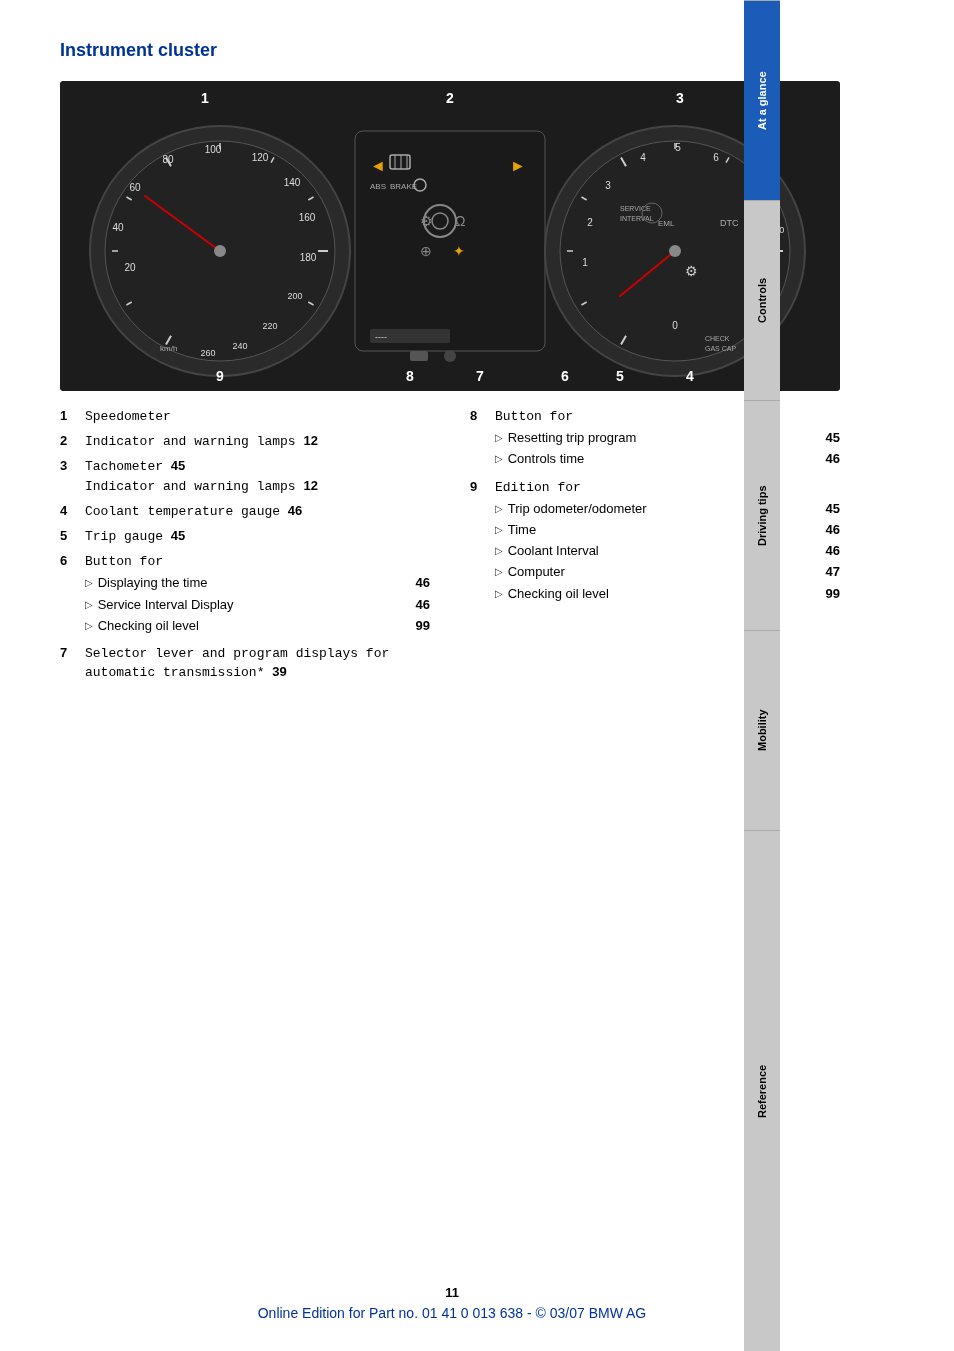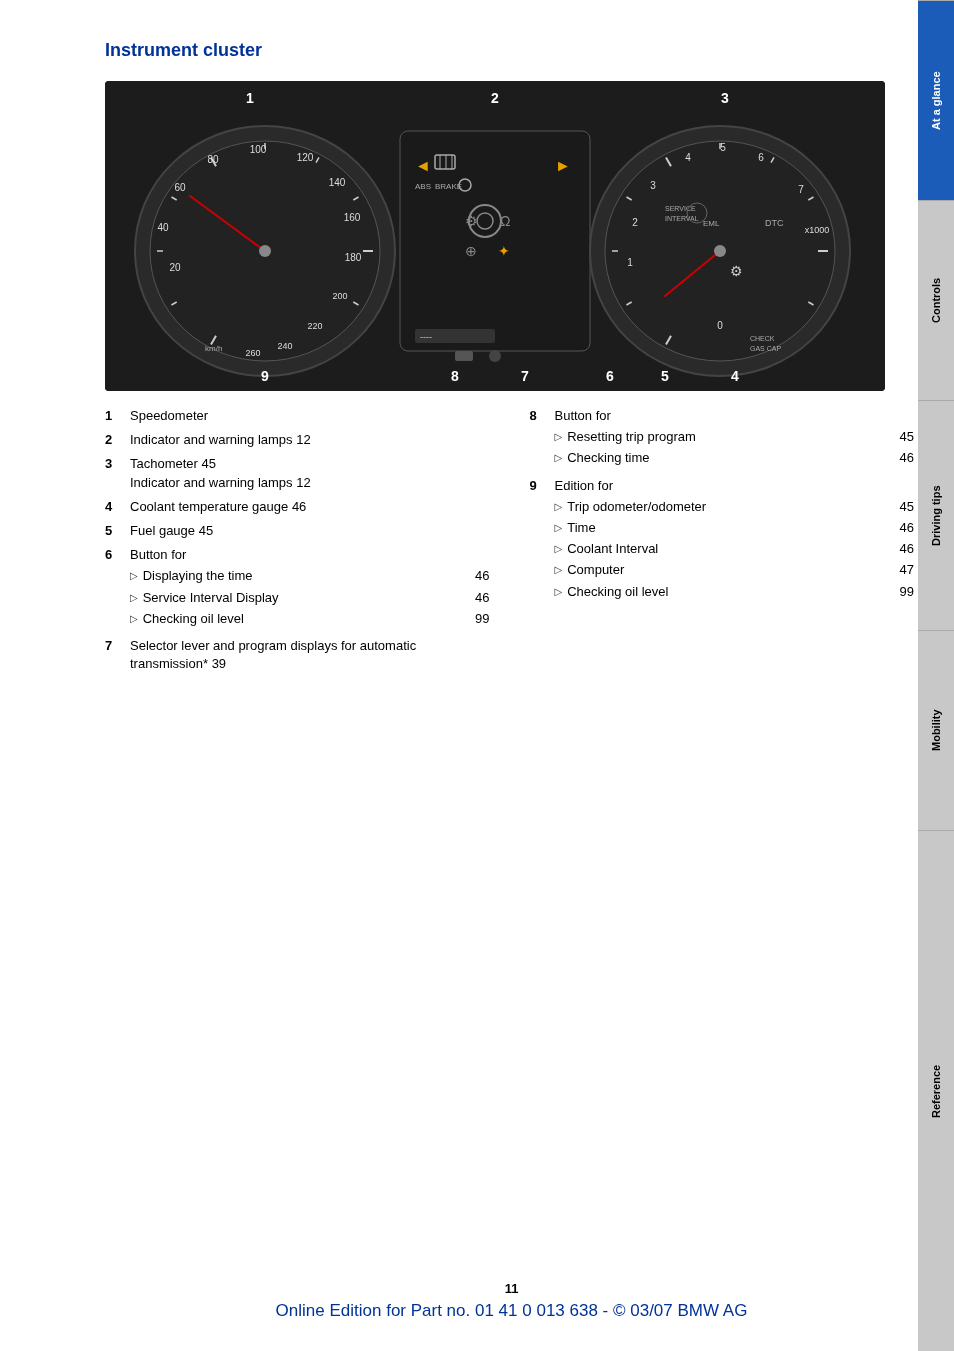--- a/index.html
+++ b/index.html
@@ -7,25 +7,24 @@
       font-family: Arial, Helvetica, sans-serif;
       font-size: 13px;
       background: #fff;
       color: #000;
       width: 954px;
       min-height: 1351px;
       position: relative;
     }
 
     .page-wrapper {
-      width: 954px;
+      width: 780px;
       min-height: 1351px;
       position: relative;
       display: flex;
-      padding-left: 45px;
     }
 
     
     .main-content {
       width: 918px;
       padding: 40px 40px 40px 60px;
       position: relative;
     }
 
     
@@ -63,25 +62,26 @@
       min-width: 20px;
       margin-right: 5px;
     }
 
     .item-content {
       flex: 1;
     }
 
     .item-label {
       font-weight: normal;
+      font-family: Liberation Mono, monospace;
     }
 
     .item-link {
       color: #000;
-      font-weight: normal;
+      font-weight: bold;
       text-decoration: none;
     }
 
     .sub-items {
       margin-top: 3px;
       margin-left: 0px;
     }
 
     .sub-item {
       display: flex;
@@ -115,21 +115,21 @@
 
     .page-number {
       font-size: 13px;
       font-weight: bold;
       color: #000;
       margin-bottom: 5px;
     }
 
     .footer-text {
       color: #003399;
-      font-size: 17px;
+      font-size: 14px;
       text-align: center;
     }
 
     
     .tabs-column {
       position: absolute;
       right: 0;
       top: 0;
       bottom: 0;
       width: 36px;
@@ -343,21 +343,21 @@
         <div class="item-row">
           <span class="item-number">4</span>
           <div class="item-content">
             <span class="item-label">Coolant temperature gauge </span><span class="item-link">46</span>
           </div>
         </div>
 
         <div class="item-row">
           <span class="item-number">5</span>
           <div class="item-content">
-            <span class="item-label">Fuel gauge </span><span class="item-link">45</span>
+            <span class="item-label">Trip gauge </span><span class="item-link">45</span>
           </div>
         </div>
 
         <div class="item-row">
           <span class="item-number">6</span>
           <div class="item-content">
             <span class="item-label">Button for</span>
             <div class="sub-items">
               <div class="sub-item">
                 <span class="triangle">▷</span>
@@ -393,21 +393,21 @@
           <div class="item-content">
             <span class="item-label">Button for</span>
             <div class="sub-items">
               <div class="sub-item">
                 <span class="triangle">▷</span>
                 <span class="sub-item-text">Resetting trip program </span>
                   <span class="item-link">45</span>
               </div>
               <div class="sub-item">
                 <span class="triangle">▷</span>
-                <span class="sub-item-text">Checking time </span>
+                <span class="sub-item-text">Controls time </span>
                   <span class="item-link">46</span>
               </div>
             </div>
           </div>
         </div>
 
         <div class="item-row">
           <span class="item-number">9</span>
           <div class="item-content">
             <span class="item-label">Edition for</span>

